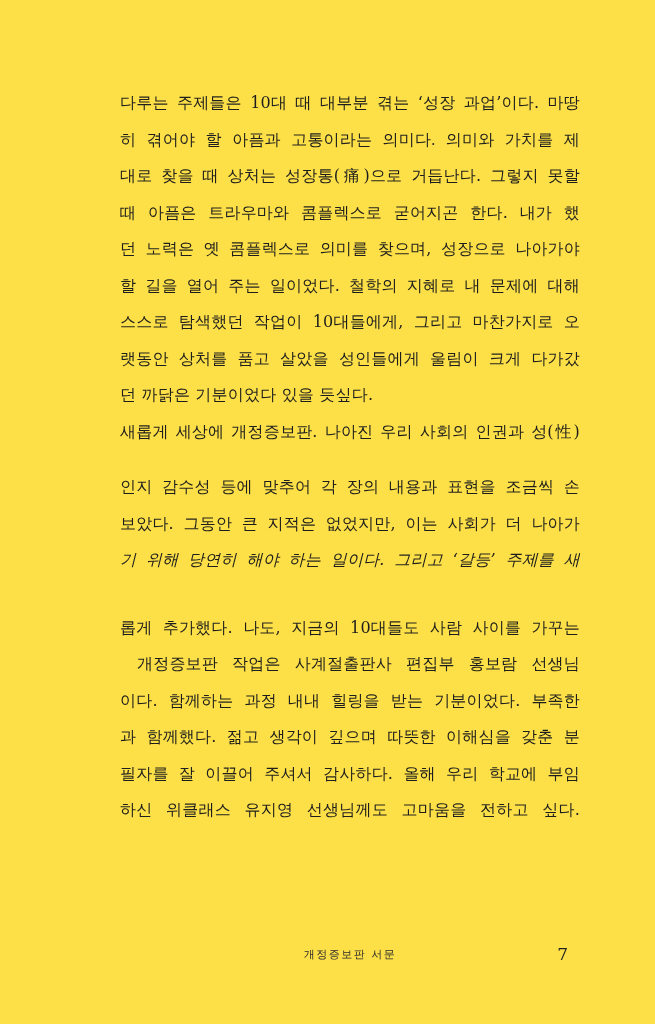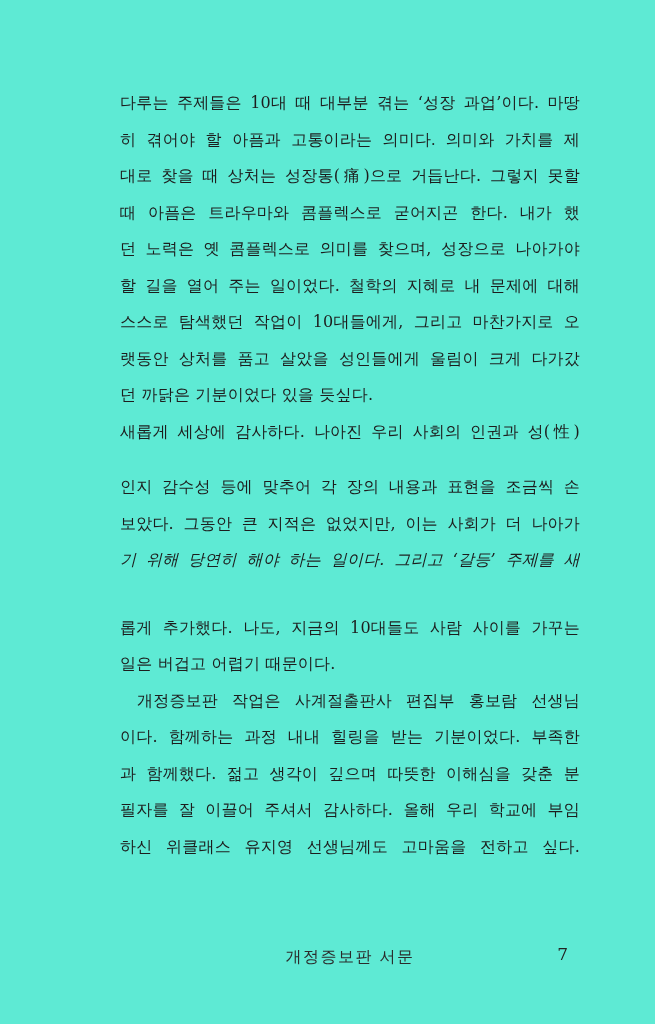--- a/index.html
+++ b/index.html
@@ -4,21 +4,21 @@
 <style>
   html, body {
     margin: 0;
     padding: 0;
     background: #ffffff;
   }
   .page {
     position: relative;
     width: 655px;
     height: 1024px;
-    background: #5eead4;
+    background: #fde047;
     overflow: hidden;
     font-family: "DejaVu Serif", "Liberation Serif", serif;
     color: #1d1d1d;
   }
   .text-block {
     position: absolute;
     left: 120px;
     top: 85px;
     width: 460px;
     font-size: 16px;
@@ -47,21 +47,21 @@
     top: 944px;
     width: 460px;
     height: 24px;
   }
   .running-title {
     position: absolute;
     left: 0;
     right: 0;
     top: 3px;
     text-align: center;
-    font-size: 16px;
+    font-size: 11px;
     letter-spacing: 1.5px;
     color: #2b2b2b;
   }
   .page-number {
     position: absolute;
     right: 12px;
     top: 0;
     font-size: 17px;
     color: #222222;
   }
@@ -79,26 +79,25 @@
       <span class="line" style="display: block;">대로 찾을 때 상처는 성장통(痛)으로 거듭난다. 그렇지 못할</span>
       <span class="line" style="display: block;">때 아픔은 트라우마와 콤플렉스로 굳어지곤 한다. 내가 했</span>
       <span class="line" style="display: block;">던 노력은 옛 콤플렉스로 의미를 찾으며, 성장으로 나아가야</span>
       <span class="line" style="display: block;">할 길을 열어 주는 일이었다. 철학의 지혜로 내 문제에 대해</span>
       <span class="line" style="display: block;">스스로 탐색했던 작업이 10대들에게, 그리고 마찬가지로 오</span>
       <span class="line" style="display: block;">랫동안 상처를 품고 살았을 성인들에게 울림이 크게 다가갔</span>
       <span class="line lastline" style="display: block;">던 까닭은 기분이었다 있을 듯싶다.</span>
     </p>
 
     <p class="para">
-      <span class="line" style="display: block;">새롭게 세상에 감사하다. 나아진 우리 사회의 인권과 성(性)</span>
+      <span class="line" style="display: block;">새롭게 세상에 개정증보판. 나아진 우리 사회의 인권과 성(性)</span>
       <span class="line" style="display: block; margin-top: 19px;">인지 감수성 등에 맞추어 각 장의 내용과 표현을 조금씩 손</span>
       <span class="line" style="display: block;">보았다. 그동안 큰 지적은 없었지만, 이는 사회가 더 나아가</span>
       <span class="line" style="display: block; font-style: italic;">기 위해 당연히 해야 하는 일이다. 그리고 ‘갈등’ 주제를 새</span>
       <span class="line" style="display: block; margin-top: 31px;">롭게 추가했다. 나도, 지금의 10대들도 사람 사이를 가꾸는</span>
-      <span class="line lastline" style="display: block;">일은 버겁고 어렵기 때문이다.</span>
     </p>
 
     <p class="para">
       <span class="line indent" style="display: block;">개정증보판 작업은 사계절출판사 편집부 홍보람 선생님</span>
       <span class="line" style="display: block;">이다. 함께하는 과정 내내 힐링을 받는 기분이었다. 부족한</span>
       <span class="line" style="display: block;">과 함께했다. 젊고 생각이 깊으며 따뜻한 이해심을 갖춘 분</span>
       <span class="line" style="display: block;">필자를 잘 이끌어 주셔서 감사하다. 올해 우리 학교에 부임</span>
       <span class="line" style="display: block;">하신 위클래스 유지영 선생님께도 고마움을 전하고 싶다.</span>
     </p>
 

